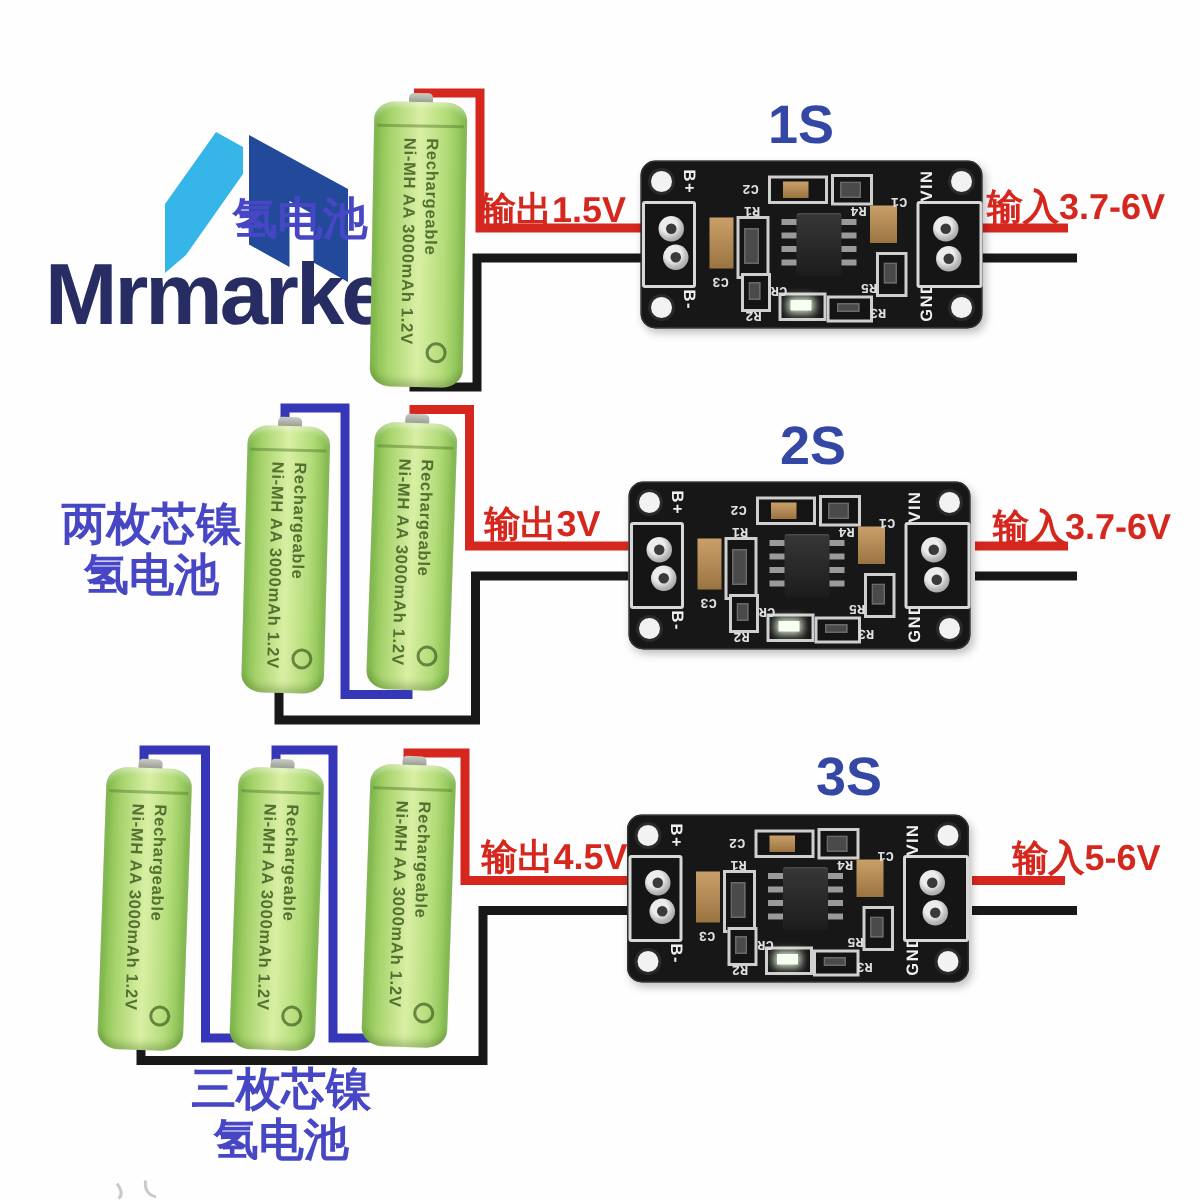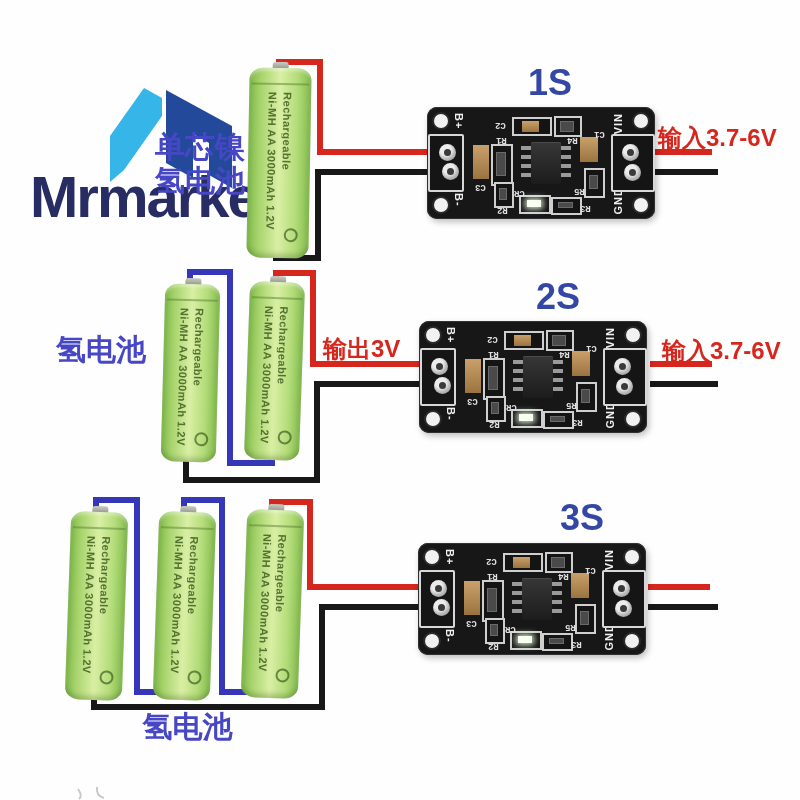--- a/index.html
+++ b/index.html
@@ -15,21 +15,21 @@
   .w-red{stroke:var(--wire-red);stroke-width:6;fill:none;}
   .w-blue{stroke:var(--wire-blue);stroke-width:6;fill:none;}
   .w-black{stroke:var(--wire-black);stroke-width:6;fill:none;}
   .w-faint{stroke:#c9c9c9;stroke-width:2;fill:none;}
 
   .logo{position:absolute;left:108px;top:86px;z-index:3;}
   .brand{position:absolute;left:30px;top:163px;z-index:4;font-size:58px;font-weight:bold;
          color:var(--brand-navy);letter-spacing:-2px;}
   .cnlbl{position:absolute;z-index:6;font-size:30px;font-weight:bold;color:var(--chinese-blue);
          text-align:center;line-height:34px;}
-  .stitle{position:absolute;z-index:6;font-size:36px;font-weight:bold;color:var(--title-blue);margin-left:16px;}
+  .stitle{position:absolute;z-index:6;font-size:36px;font-weight:bold;color:var(--title-blue);}
   .redlbl{position:absolute;z-index:6;font-size:24px;font-weight:bold;color:var(--label-red);
           white-space:nowrap;}
 
   
   .battery-slot{position:absolute;z-index:5;}
   .battery-nub{position:absolute;top:-6px;left:50%;transform:translateX(-50%);width:16px;height:9px;
     background:linear-gradient(#c9ccc4,#83877c);border-radius:3px 3px 2px 2px;}
   .battery-body{position:absolute;inset:0;border-radius:14px/12px;
     background:linear-gradient(90deg,#7eb949 0%,#a7d36c 18%,#d9efa4 50%,#b3dc79 78%,#82bb4d 100%);
     box-shadow:inset 0 -4px 5px rgba(40,70,10,.25), inset 0 3px 3px rgba(255,255,255,.35);}
@@ -93,37 +93,41 @@
     <path class="w-faint" d="M78,789 q5,7 1,10 M97,787 q-1,9 7,11"></path>
   </svg>
 
   <svg class="logo" width="128" height="104" viewBox="0 0 128 104">
     <polygon points="36,2 54,12 54,30 16,84 2,96 2,50" fill="var(--logo-light-blue)"></polygon>
     <path d="M58,4 L124,40 L124,102 L101,89 L101,57 L85,48 L85,92 L58,77 Z" fill="var(--logo-dark-blue)"></path>
   </svg>
   <div class="brand">Mrmarket</div>
 
   <div class="cnlbl" style="left:150px;top:130px;width:100px;">
-    <div>单芯镍</div>
     <div>氢电池</div>
   </div>
   <div class="cnlbl" style="left:36px;top:333px;width:130px;">
+    <div>两枚芯镍</div>
     <div>氢电池</div>
   </div>
   <div class="cnlbl" style="left:115px;top:710px;width:145px;">
+    <div>三枚芯镍</div>
     <div>氢电池</div>
   </div>
 
   <div class="stitle" style="left:512px;top:62px;">1S</div>
   <div class="stitle" style="left:520px;top:276px;">2S</div>
   <div class="stitle" style="left:544px;top:497px;">3S</div>
 
+  <div class="redlbl" style="left:320px;top:124px;">输出1.5V</div>
   <div class="redlbl" style="left:658px;top:122px;">输入3.7-6V</div>
   <div class="redlbl" style="left:323px;top:333px;">输出3V</div>
   <div class="redlbl" style="left:662px;top:335px;">输入3.7-6V</div>
+  <div class="redlbl" style="left:321px;top:555px;">输出4.5V</div>
+  <div class="redlbl" style="left:675px;top:556px;">输入5-6V</div>
 
   <div class="battery-slot" style="left:248px;top:68px;width:62px;height:190px;transform:rotate(1deg);">
   <div class="battery-nub"></div>
   <div class="battery-body"></div>
   <div class="battery-cap-line"></div>
   <div class="battery-print">
     <span>Ni-MH AA 3000mAh 1.2V</span>
     <span>Rechargeable</span>
   </div>
   <span class="emblem"></span>

